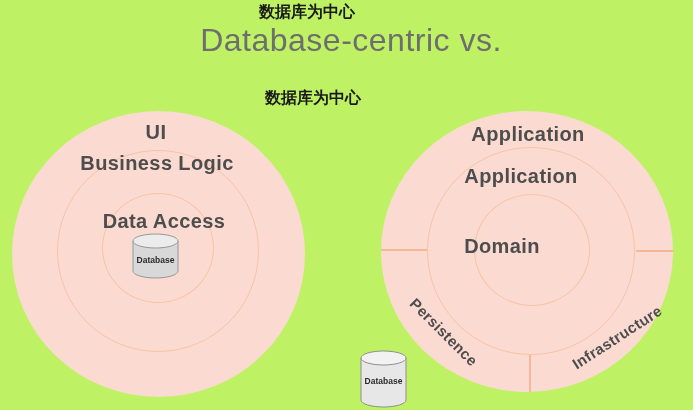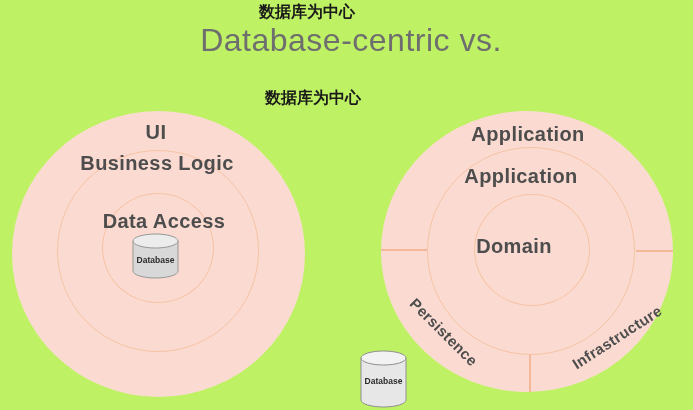--- a/index.html
+++ b/index.html
@@ -90,21 +90,21 @@
     <div class="circle outer" style="left:381px;top:111px;width:292px;height:281px;"></div>
     <div class="circle ring" style="left:427px;top:147px;width:208px;height:208px;"></div>
     <div class="circle ring" style="left:474px;top:194px;width:116px;height:112px;"></div>
 
     <div class="divider" style="left:381px;top:249px;width:46px;height:2px;"></div>
     <div class="divider" style="left:636px;top:250px;width:37px;height:2px;"></div>
     <div class="divider" style="left:529px;top:355px;width:2px;height:37px;"></div>
 
     <div class="ring-label" style="left:528px;top:123px;">Application</div>
     <div class="ring-label" style="left:521px;top:165px;">Application</div>
-    <div class="ring-label" style="left:514px;top:235px;text-align:right;">Domain</div>
+    <div class="ring-label" style="left:502px;top:235px;text-align:right;">Domain</div>
 
     <div class="rot-label" style="left:444px;top:332px;--rot:45deg;">Persistence</div>
     <div class="rot-label" style="left:617px;top:337px;--rot:-33deg;">Infrastructure</div>
 
     <svg class="cyl" style="left:360px;top:350px;" width="47" height="58" viewBox="0 0 47 58">
       <path d="M1,8 L1,50 A22.5,7 0 0 0 46,50 L46,8 Z" fill="#e7e7e7" stroke="#8f8f8f" stroke-width="1"></path>
       <ellipse cx="23.5" cy="8" rx="22.5" ry="7" fill="#f2f2f2" stroke="#8f8f8f" stroke-width="1"></ellipse>
       <text x="23.5" y="34" text-anchor="middle">Database</text>
     </svg>
   </div>

